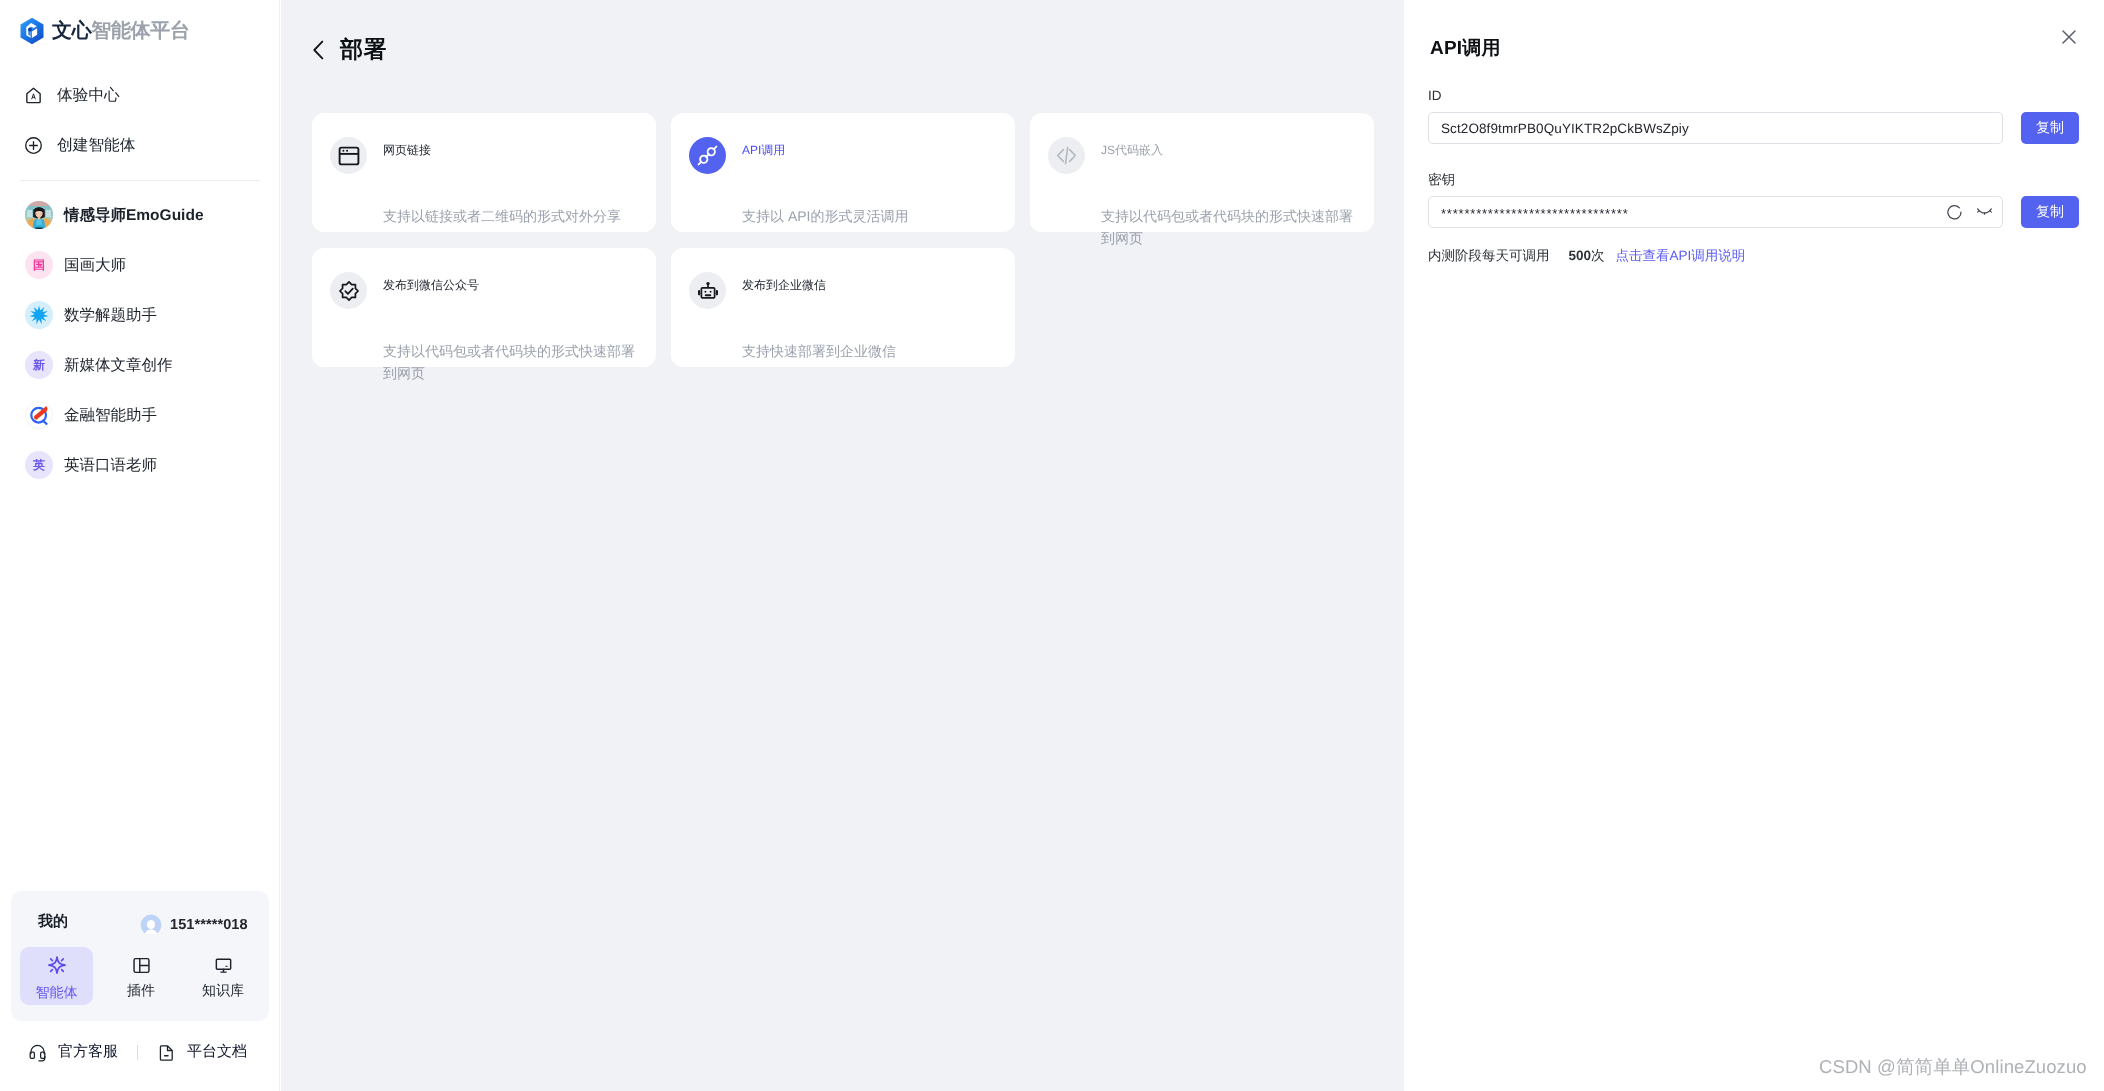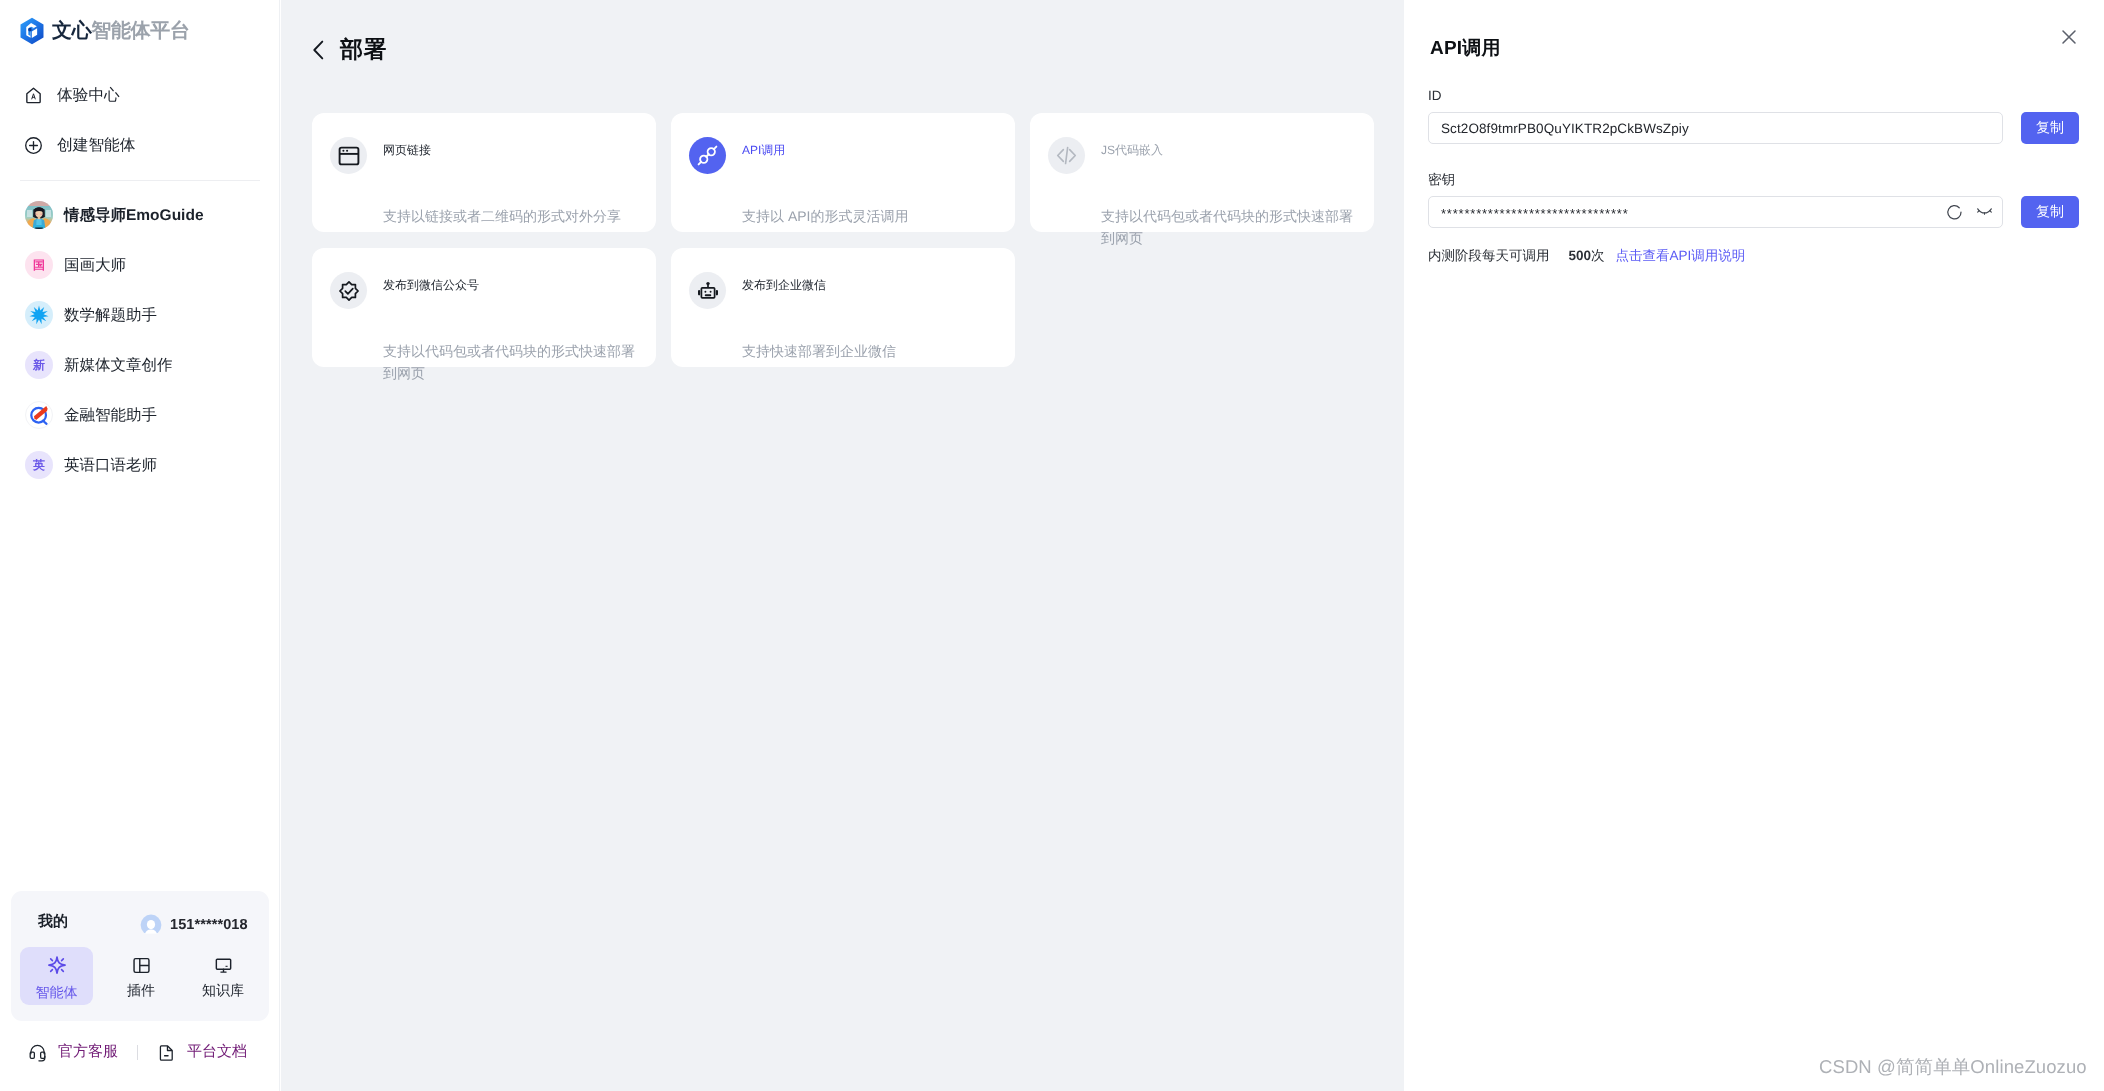--- a/index.html
+++ b/index.html
@@ -41,21 +41,21 @@
   .seg-row { position: absolute; left: 9px; top: 56px; display: flex; }
   .seg { width: 73px; height: 58px; border-radius: 9px; display: flex; flex-direction: column; align-items: center; justify-content: center; gap: 7px; cursor: pointer; }
   .seg.active { background: #dfdefb; }
   .seg:nth-child(2) { width: 96px; }
   .seg:nth-child(3) { width: 68px; }
   .seg-label { font-size: 14px; color: #1c222b; line-height: 1; }
   .seg.active .seg-label { color: #6658ea; }
 
   .foot-links { position: absolute; left: 28px; top: 1043px; display: flex; align-items: center; gap: 19px; }
   .foot-link { display: flex; align-items: center; gap: 11px; cursor: pointer; }
-  .foot-link .fl { font-size: 15px; color: #701a75; white-space: nowrap; }
+  .foot-link .fl { font-size: 15px; color: #0f172a; white-space: nowrap; }
   .foot-sep { width: 1px; height: 15px; background: #dcdde2; }
 
   
   .main { position: absolute; left: 281px; top: 0; width: 1123px; height: 1091px; background: #f0f2f5; }
   .page-head { position: absolute; left: 31px; top: 34px; display: flex; align-items: center; gap: 15px; }
   .page-title { font-size: 23px; font-weight: 700; color: #0d1014; letter-spacing: .6px; }
 
   .cards { position: absolute; left: 31px; top: 113px; width: 1062px; }
   .card-row { display: flex; gap: 15.5px; }
   .card-row + .card-row { margin-top: 16px; }

